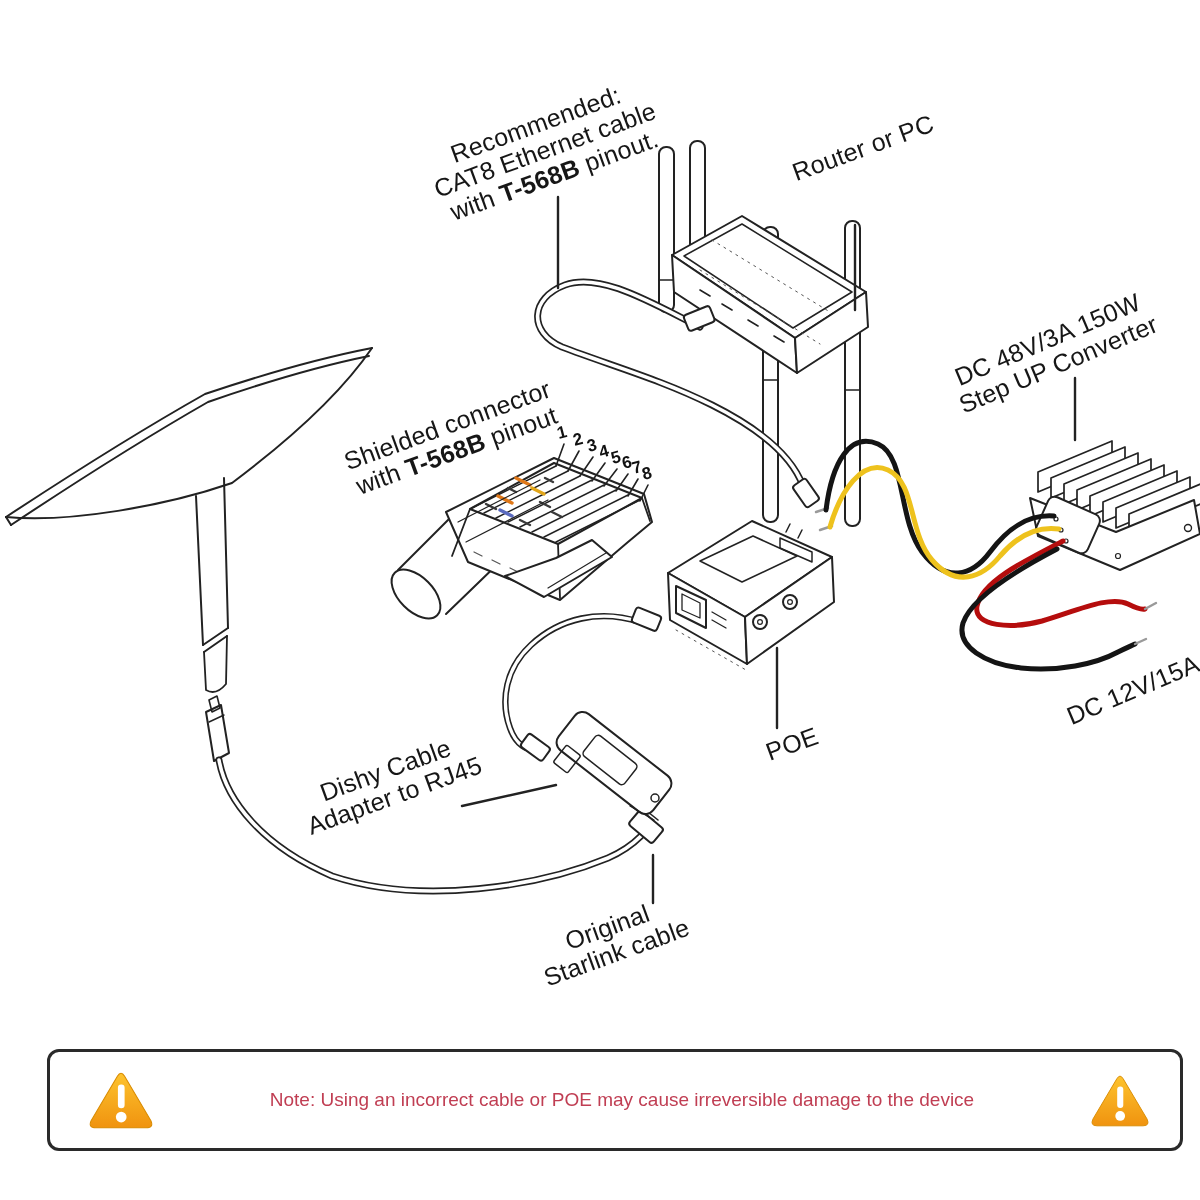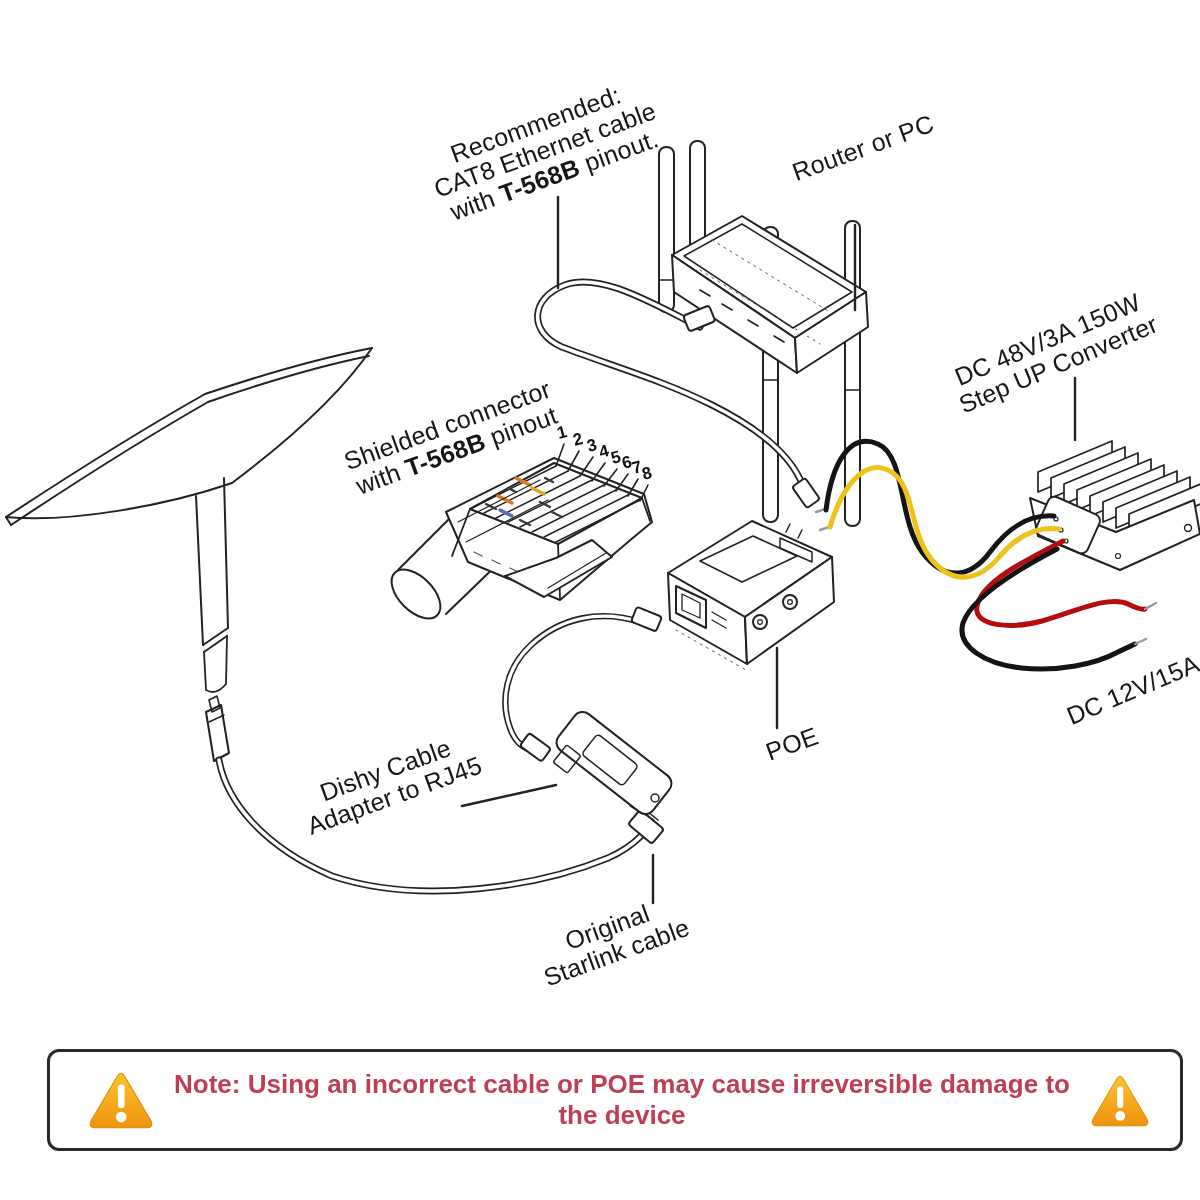--- a/index.html
+++ b/index.html
@@ -17,21 +17,21 @@
   .pin-num{
     position:absolute;transform:translate(-50%,-50%) rotate(-15deg);
     font-size:17px;font-weight:700;color:#111;
   }
   .warn-bar{
     position:absolute;left:47px;top:1049px;width:1130px;height:96px;
     border:3px solid #2a2a2a;border-radius:12px;background:#fff;
     display:flex;align-items:center;box-sizing:content-box;
   }
   .warn-text{
-    flex:1;text-align:center;font-size:26px;font-weight:700;color:#c03e53;
+    flex:1;text-align:center;font-size:19px;font-weight:400;color:#c03e53;
     padding:0 8px;
   }
   .tri{flex:0 0 auto;}
   .tri.left{margin-left:38px;}
   .tri.right{margin-right:30px;}
 </style>
 </head>
 <body>
 
 <div class="stage">

